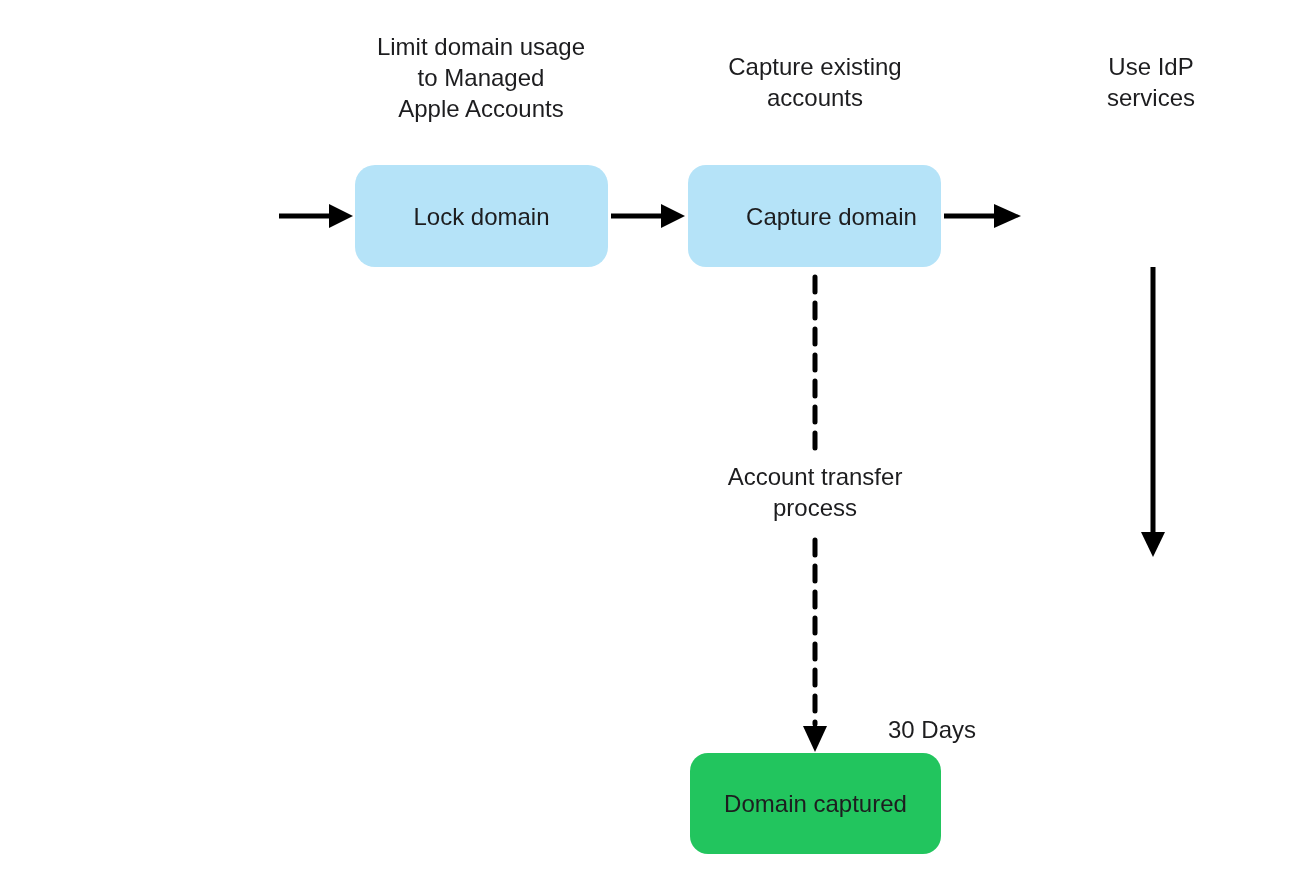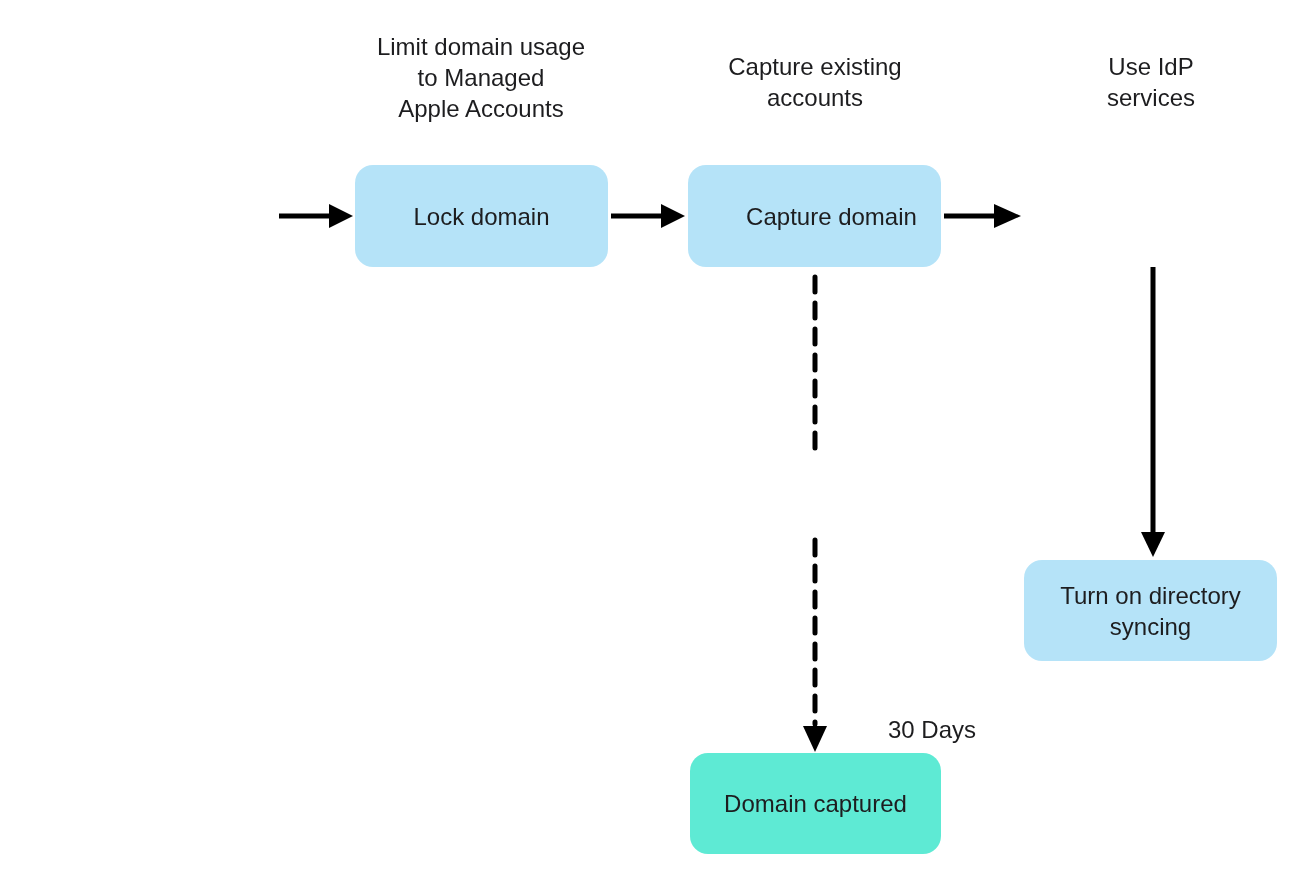--- a/index.html
+++ b/index.html
@@ -97,26 +97,27 @@
   <div class="annotation" id="label-limit">Limit domain usage
 to Managed
 Apple Accounts</div>
 
   <div class="annotation" id="label-existing">Capture existing
 accounts</div>
 
   <div class="annotation" id="label-idp">Use IdP
 services</div>
 
+  <div class="annotation" id="label-transfer">Account transfer
+process</div>
 
   <div class="annotation left-align" id="label-30days">30 Days</div>
 
 
-  <div class="node" id="node-lock" style="background-color: rgb(181, 227, 248);">Lock domain</div>
+  <div class="node" id="node-lock" style="background-color: rgb(181, 227, 248); border-radius: 20px;">Lock domain</div>
 
   <div class="node" id="node-capture" style="background-color: rgb(181, 227, 248); padding-left: 48px;">Capture domain</div>
 
 
-  <div class="node" id="node-syncing" style="background-color: rgb(181, 227, 248);">Turn on directory syncing</div>
 
-  <div class="node" id="node-captured" style="background-color: #5eead4;">Domain captured</div>
+  <div class="node" id="node-captured" style="background-color: #22c55e;">Domain captured</div>
 
 </div>
 
 </body></html>

